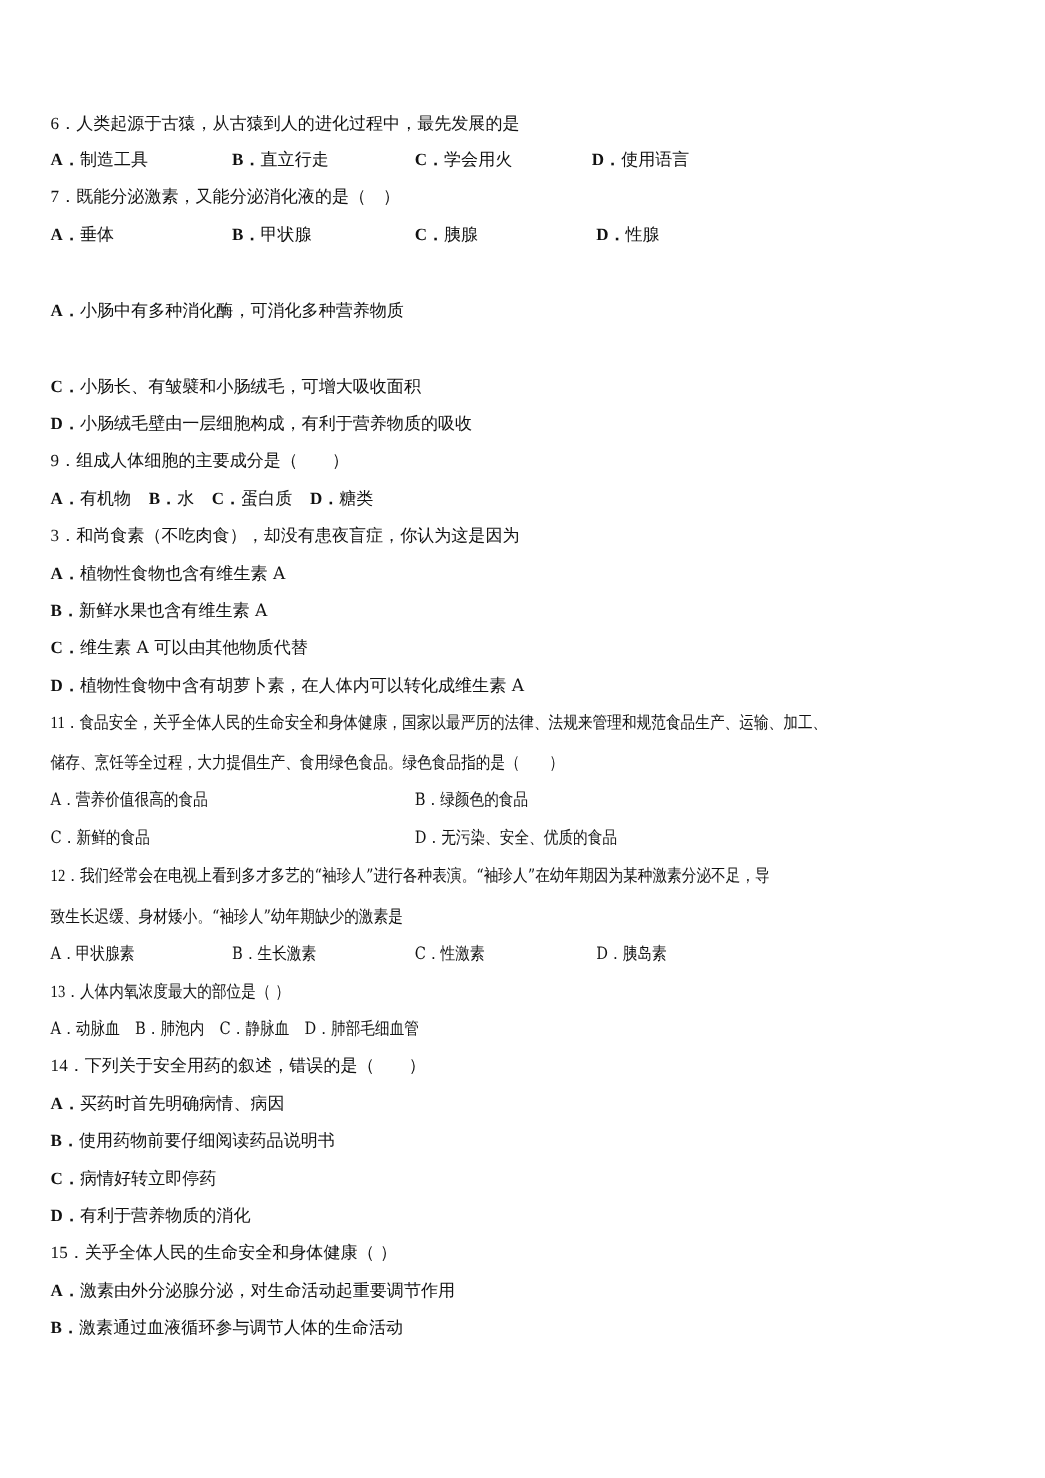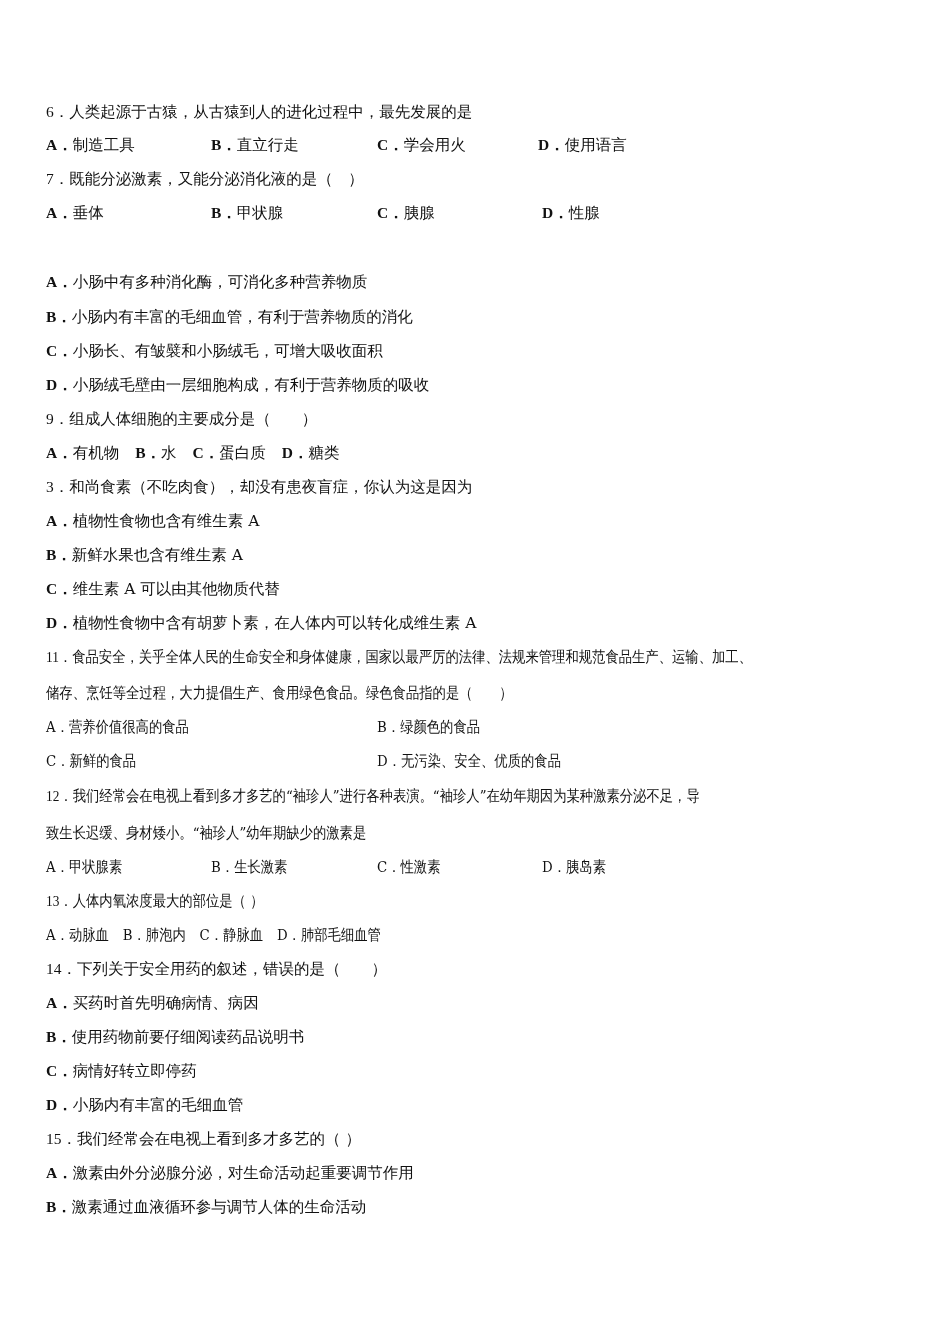--- a/index.html
+++ b/index.html
@@ -38,21 +38,20 @@
     <span class="num">7．</span><span>既能分泌激素，又能分泌消化液的是（　）</span>
   </div>
   <div class="line" style="top:203px; width:880px">
     <span class="opt" style="left:0"><span class="lbl">A．</span><span>垂体</span></span>
     <span class="opt" style="left:165px"><span class="lbl">B．</span><span>甲状腺</span></span>
     <span class="opt" style="left:331px"><span class="lbl">C．</span><span>胰腺</span></span>
     <span class="opt" style="left:496px"><span class="lbl">D．</span><span>性腺</span></span>
   </div>
 
   <div class="line" style="top:272px"><span class="lbl">A．</span><span>小肠中有多种消化酶，可消化多种营养物质</span></div>
-  <div class="line" style="top:307px"><span class="lbl">B．</span><span>小肠内有丰富的毛细血管，有利于营养物质的消化</span></div>
   <div class="line" style="top:341px"><span class="lbl">C．</span><span>小肠长、有皱襞和小肠绒毛，可增大吸收面积</span></div>
   <div class="line" style="top:375px"><span class="lbl">D．</span><span>小肠绒毛壁由一层细胞构成，有利于营养物质的吸收</span></div>
 
   <div class="line" style="top:409px">
     <span class="num">9．</span><span>组成人体细胞的主要成分是（　　）</span>
   </div>
   <div class="line" style="top:443px">
     <span class="inline-opt"><span class="lbl">A．</span><span>有机物</span></span><span class="inline-opt"><span class="lbl">B．</span><span>水</span></span><span class="inline-opt"><span class="lbl">C．</span><span>蛋白质</span></span><span><span class="lbl">D．</span><span>糖类</span></span>
   </div>
 
@@ -98,21 +97,21 @@
   <div class="line cond" style="top:925px">
     <span class="inline-opt"><span>A．</span><span>动脉血</span></span><span class="inline-opt"><span>B．</span><span>肺泡内</span></span><span class="inline-opt"><span>C．</span><span>静脉血</span></span><span><span>D．</span><span>肺部毛细血管</span></span>
   </div>
 
   <div class="line" style="top:959px">
     <span class="num">14．</span><span>下列关于安全用药的叙述，错误的是（　　）</span>
   </div>
   <div class="line" style="top:993px"><span class="lbl">A．</span><span>买药时首先明确病情、病因</span></div>
   <div class="line" style="top:1027px"><span class="lbl">B．</span><span>使用药物前要仔细阅读药品说明书</span></div>
   <div class="line" style="top:1061px"><span class="lbl">C．</span><span>病情好转立即停药</span></div>
-  <div class="line" style="top:1095px"><span class="lbl">D．</span><span>小肠内有丰富的毛细血管</span></div>
+  <div class="line" style="top:1095px"><span class="lbl">D．</span><span>有利于营养物质的消化</span></div>
 
   <div class="line" style="top:1129px">
-    <span class="num">15．</span><span>我们经常会在电视上看到多才多艺的（ ）</span>
+    <span class="num">15．</span><span>关乎全体人民的生命安全和身体健康（ ）</span>
   </div>
   <div class="line" style="top:1163px"><span class="lbl">A．</span><span>激素由外分泌腺分泌，对生命活动起重要调节作用</span></div>
   <div class="line" style="top:1197px"><span class="lbl">B．</span><span>激素通过血液循环参与调节人体的生命活动</span></div>
 
 </div>
 
 </body></html>

